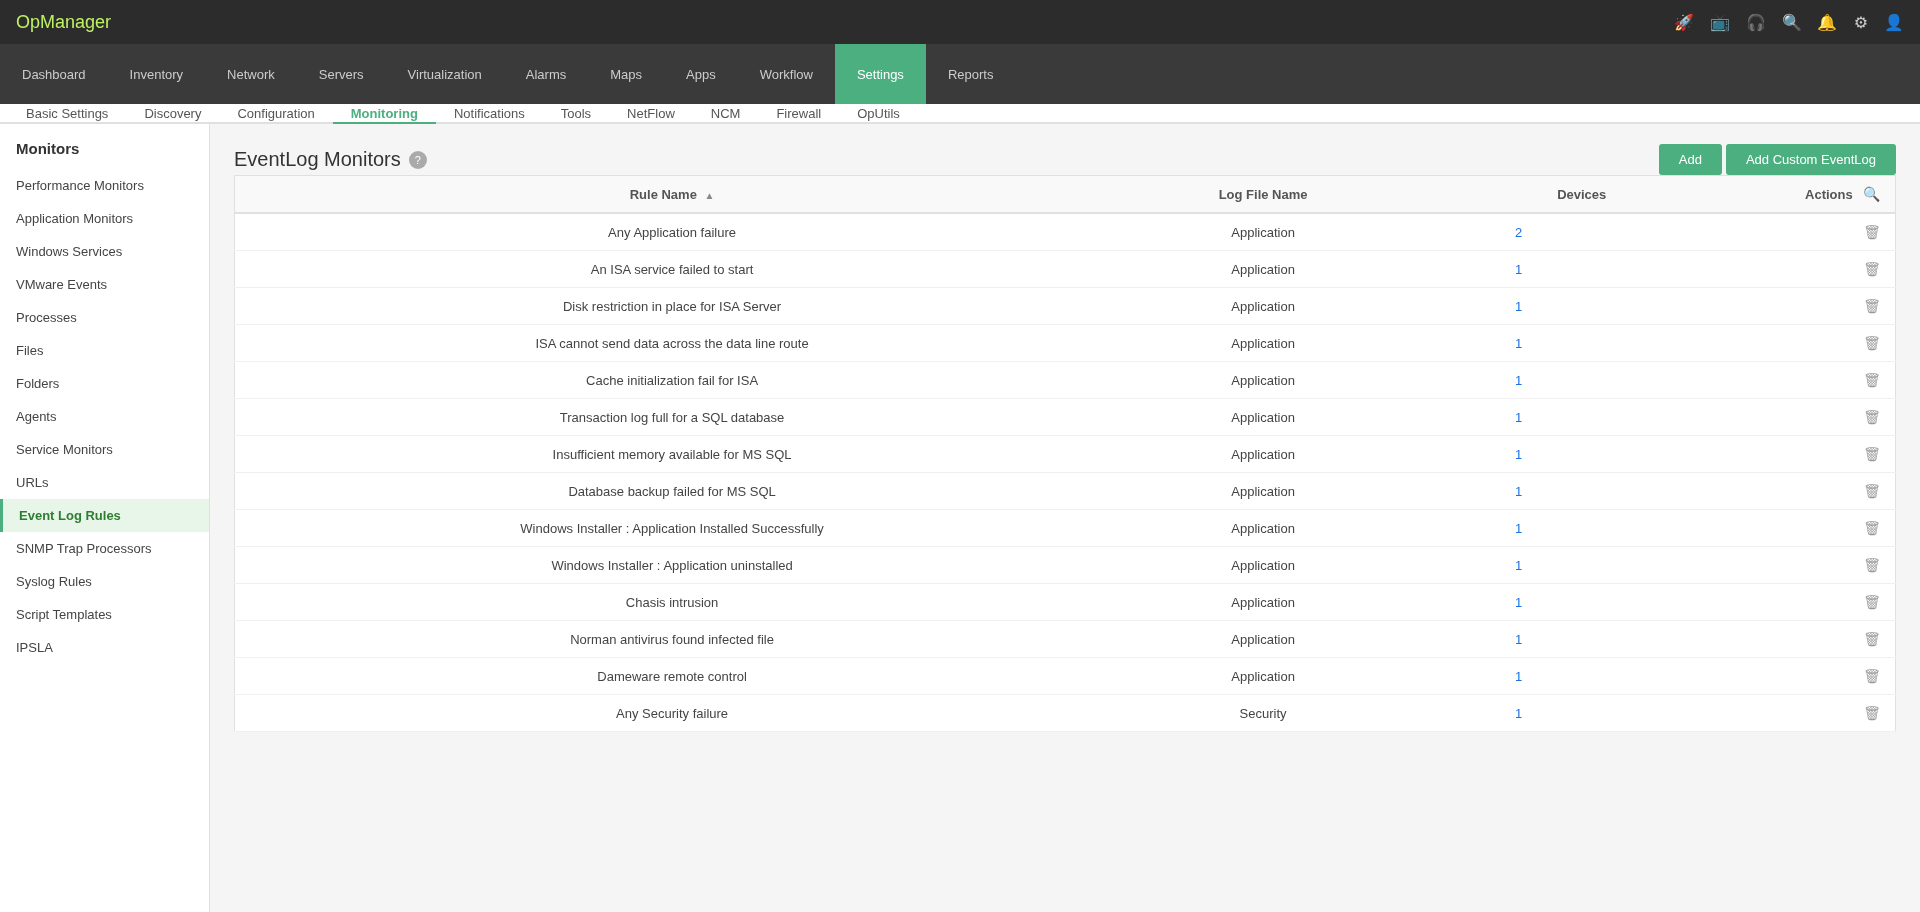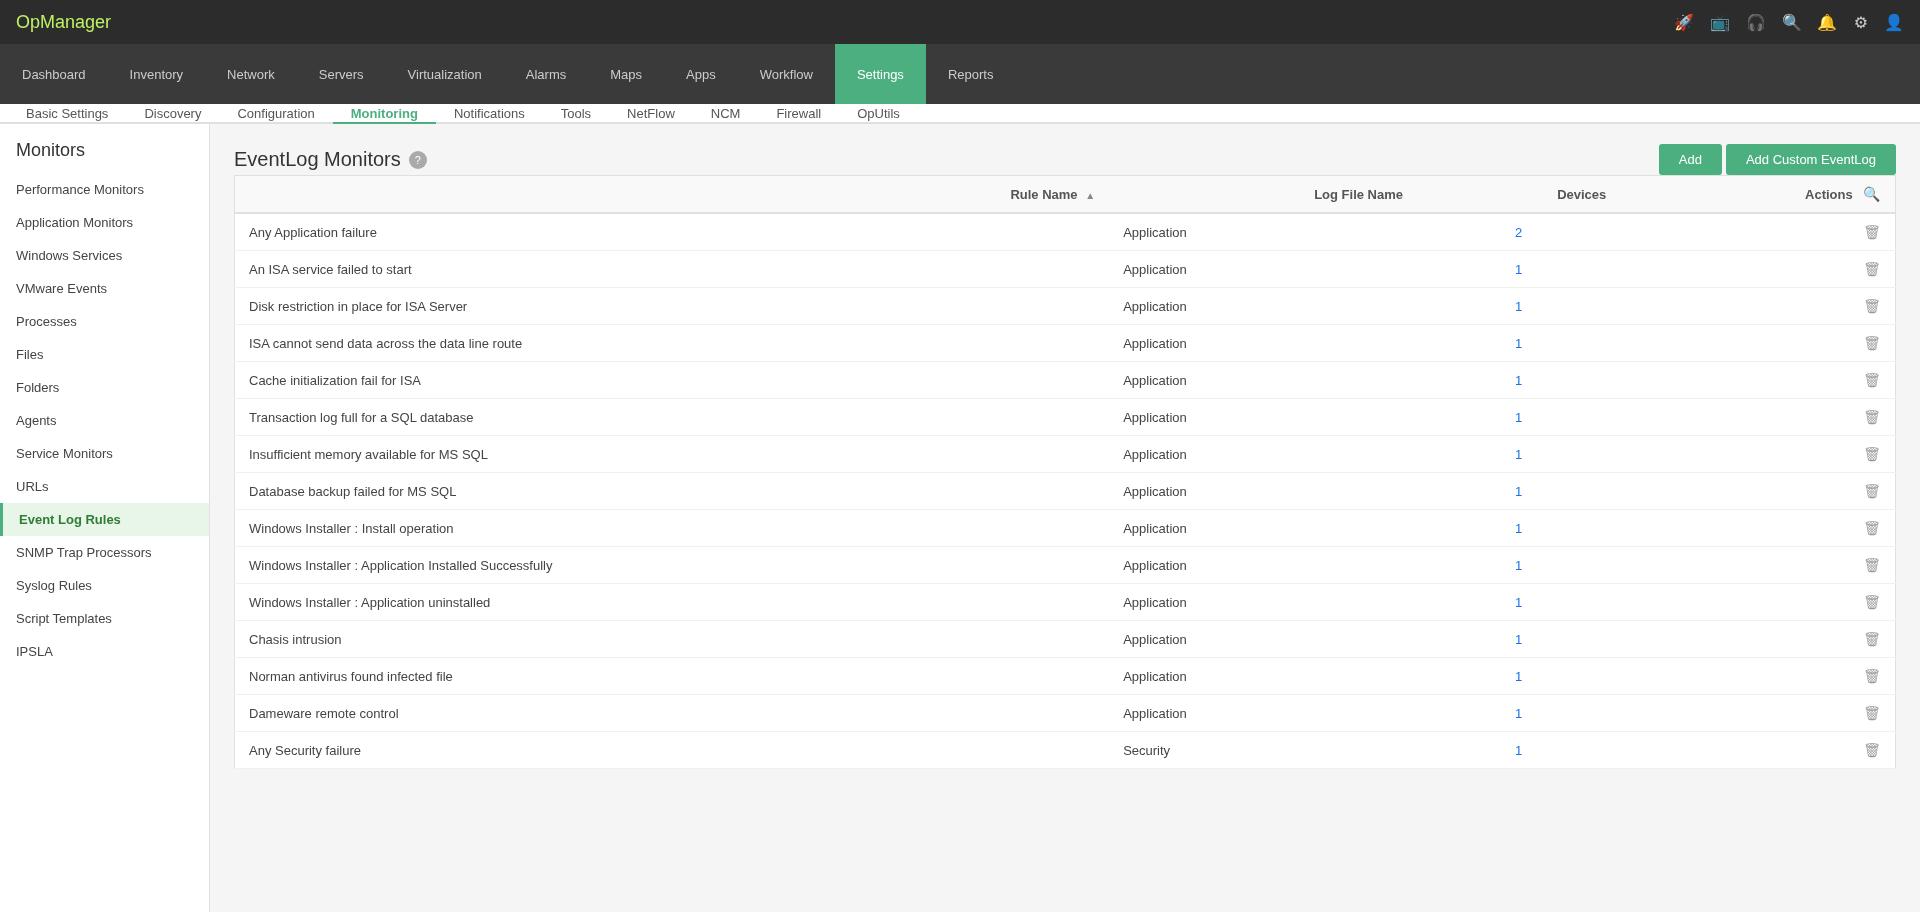--- a/index.html
+++ b/index.html
@@ -76,22 +76,22 @@
 
     
     .sidebar {
       width: 210px;
       background: #fff;
       border-right: 1px solid #e0e0e0;
       padding: 16px 0;
       flex-shrink: 0;
     }
     .sidebar-title {
-      font-size: 18px;
-      font-weight: normal;
+      font-size: 15px;
+      font-weight: bold;
       padding: 0 16px 12px 16px;
       color: #333;
     }
     .sidebar-item {
       padding: 9px 16px;
       color: #444;
       cursor: pointer;
       font-size: 13px;
     }
     .sidebar-item.active { background: #e8f5e9; color: #2e7d32; font-weight: 600; border-left: 3px solid #4caf80; }
@@ -149,32 +149,33 @@
       border-collapse: collapse;
       background: #fff;
       border: 1px solid #e0e0e0;
     }
     .data-table thead tr {
       background: #f9f9f9;
       border-bottom: 2px solid #e0e0e0;
     }
     .data-table th {
       padding: 10px 14px;
-      text-align: right;
+      text-align: center;
       font-weight: 600;
       color: #555;
       font-size: 13px;
     }
     .data-table th.center { text-align: right; }
     .data-table th.right { text-align: right; }
     .data-table td {
       padding: 10px 14px;
       border-bottom: 1px solid #f0f0f0;
       color: #444;
       font-size: 13px;
+      text-align: center;
     }
     .data-table td.center { text-align: center; }
     .data-table td.right { text-align: right; }
     .sort-icon {
       font-size: 10px;
       color: #888;
       margin-left: 4px;
     }
     .delete-icon {
       color: #999;
@@ -326,26 +327,20 @@
             <td class="center"><a class="devices-link">1</a></td>
             <td class="right"><span class="delete-icon">🗑</span></td>
           </tr>
           <tr>
             <td>Database backup failed for MS SQL</td>
             <td>Application</td>
             <td class="center"><a class="devices-link">1</a></td>
             <td class="right"><span class="delete-icon">🗑</span></td>
           </tr>
           <tr>
-            <td>Windows Installer : Install operation</td>
-            <td>Application</td>
-            <td class="center"><a class="devices-link">1</a></td>
-            <td class="right"><span class="delete-icon">🗑</span></td>
-          </tr>
-          <tr>
             <td>Windows Installer : Application Installed Successfully</td>
             <td>Application</td>
             <td class="center"><a class="devices-link">1</a></td>
             <td class="right"><span class="delete-icon">🗑</span></td>
           </tr>
           <tr>
             <td>Windows Installer : Application uninstalled</td>
             <td>Application</td>
             <td class="center"><a class="devices-link">1</a></td>
             <td class="right"><span class="delete-icon">🗑</span></td>

